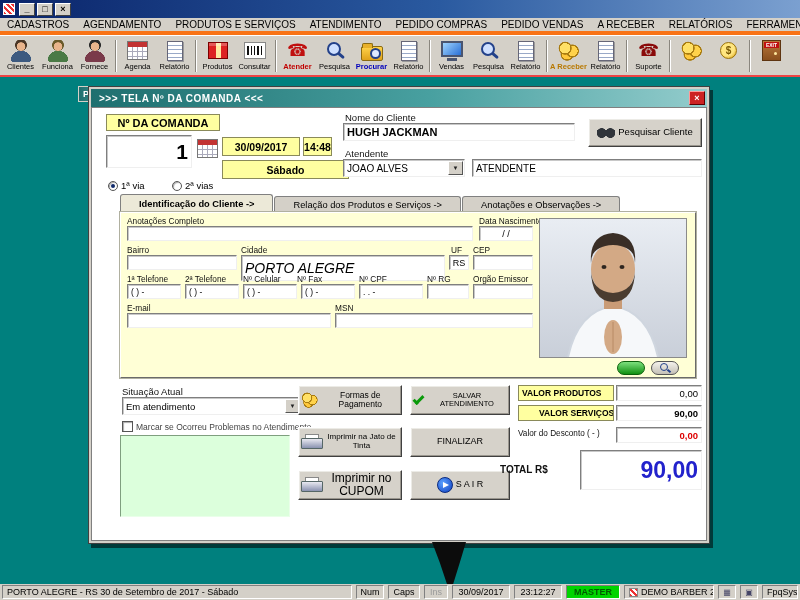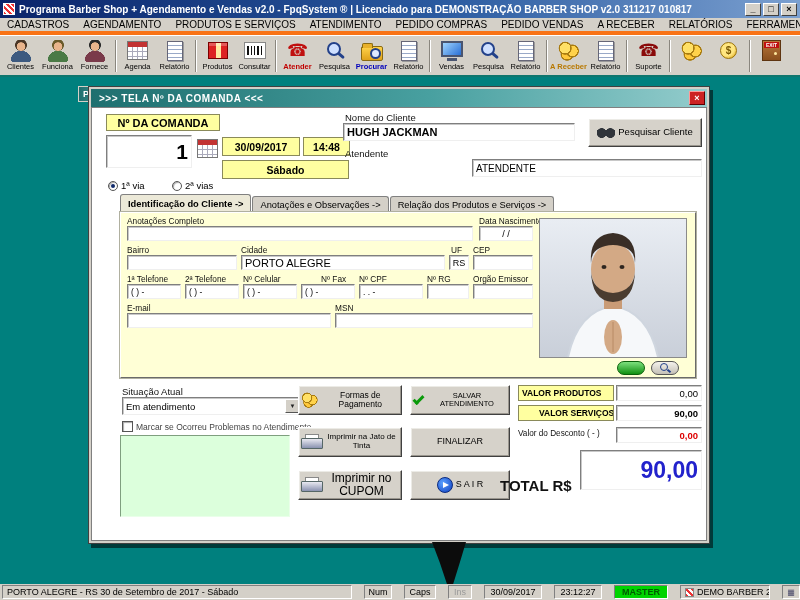--- a/index.html
+++ b/index.html
@@ -17,21 +17,21 @@
   .wb{width:16px;height:13px;background:#d4d0c8;border:1px solid;border-color:#fff #404040 #404040 #fff;
     font-size:9px;line-height:11px;text-align:center;color:#000;font-weight:bold;}
 
   
   .menubar{position:absolute;left:0;top:18px;width:800px;height:17px;background:#d4d0c8;
     border-bottom:4px solid #f97316;display:flex;align-items:center;font-size:10px;color:#000;}
   .menu-item{padding:2px 7px;white-space:nowrap;}
 
   
   .toolbar{position:absolute;left:0;top:35px;width:800px;height:42px;background:#d4d0c8;
-    border-top:1px solid #fff;border-bottom:2px solid #0f766e;display:flex;align-items:stretch;padding:1px 0 0 2px;}
+    border-top:1px solid #fff;border-bottom:2px solid #ef4444;display:flex;align-items:stretch;padding:1px 0 0 2px;}
   .tbtn{width:37px;display:flex;flex-direction:column;align-items:center;padding-top:2px;gap:1px;}
   .ticon{width:26px;height:23px;position:relative;display:flex;align-items:center;justify-content:center;}
   .tlabel{font-size:7.5px;line-height:1;white-space:nowrap;}
   .tlabel.red{color:#c00000;font-weight:bold;}
   .tlabel.blue{color:#0000bb;font-weight:bold;}
   .tlabel.orange{color:#b87800;font-weight:bold;}
   .tsep{width:2px;margin:3px 2px;border-left:1px solid #8a867e;border-right:1px solid #fff;}
 
   
   .i-person{width:22px;height:22px;background:
@@ -137,55 +137,54 @@
     border:1px solid;border-color:#fff #555 #555 #fff;display:flex;align-items:center;justify-content:center;}
   .drop::after{content:"▼";font-size:6px;color:#222;}
   .radio{width:10px;height:10px;border-radius:50%;background:#fff;border:1px solid #555;
     box-shadow:inset 1px 1px 1px #aaa;position:relative;flex:0 0 auto;}
   .radio.sel::after{content:"";position:absolute;inset:2px;border-radius:50%;background:#102a6a;}
   .radiorow{position:absolute;display:flex;align-items:center;gap:3px;font-size:9.5px;}
   .chk{width:11px;height:11px;background:#fff;border:1px solid #555;box-shadow:inset 1px 1px 1px #aaa;flex:0 0 auto;}
 
   .tabs{position:absolute;left:28px;top:86px;display:flex;align-items:flex-end;height:19px;}
   .tab{height:17px;background:#d4d0c8;border:1px solid #808080;border-bottom:none;
-    border-radius:3px 3px 0 0;padding:0 7px;font-size:9.3px;display:flex;align-items:center;margin-right:1px;white-space:nowrap;}
+    border-radius:3px 3px 0 0;padding:0 18px;font-size:9.3px;display:flex;align-items:center;margin-right:1px;white-space:nowrap;}
   .tab.active{height:19px;background:#ece9d8;font-weight:bold;}
   .tabpanel{position:absolute;left:28px;top:104px;width:576px;height:166px;background:#ffffd6;
     border:1px solid;border-color:#fff #6a6a6a #6a6a6a #fff;box-shadow:0 0 0 1px #b0b0a0;}
 
   .photo{position:absolute;left:418px;top:5px;width:148px;height:140px;border:1px solid #8a8a8a;overflow:hidden;}
   .photobtn{position:absolute;width:28px;height:14px;border-radius:7px;border:1px solid #555;
     display:flex;align-items:center;justify-content:center;}
   .photobtn.green{background:linear-gradient(#7de07d,#129012);border-color:#0a600a;}
   .photobtn.mag{background:linear-gradient(#f4f2ec,#c4c0b6);position:absolute;}
   .mini-mag{position:relative;width:12px;height:12px;}
   .mini-mag::before{content:"";position:absolute;left:1px;top:1px;width:6px;height:6px;border:1.5px solid #23418a;border-radius:50%;}
   .mini-mag::after{content:"";position:absolute;left:8px;top:8px;width:4px;height:2px;background:#23418a;transform:rotate(40deg);}
 
   .greenpanel{position:absolute;left:28px;top:327px;width:170px;height:82px;background:#dcffdc;
     border:1px solid;border-color:#7f9f7f #eaffea #eaffea #7f9f7f;}
 
   
   .statusbar{position:absolute;left:0;top:584px;width:800px;height:16px;background:#d4d0c8;
-    display:flex;gap:12px;padding:1px 2px;font-size:9px;align-items:stretch;}
+    display:flex;gap:4px;padding:1px 2px;font-size:9px;align-items:stretch;}
   .spanel{border:1px solid;border-color:#808080 #fff #fff #808080;display:flex;align-items:center;
     padding:0 4px;white-space:nowrap;overflow:hidden;gap:3px;}
   .spanel.gray{color:#9a9a9a;}
   .spanel.master{background:#00d400;color:#005a00;font-weight:bold;justify-content:center;}
   .sq{width:9px;height:9px;flex:0 0 auto;background:repeating-linear-gradient(45deg,#e33 0 2px,#fff 2px 4px);border:1px solid #888;}
   .gridglyph{font-size:8px;color:#446;}
 </style>
 </head>
 <body>
 
 <div class="screen">
 
   <div class="titlebar">
     <span class="appicon"></span>
-    <span class="titletext">Programa Barber Shop + Agendamento e Vendas v2.0 - FpqSystem ® | Licenciado para  DEMONSTRAÇÃO BARBER SHOP v2.0 311217 010817</span>
     <span class="winbtns">
       <span class="wb">_</span>
       <span class="wb">□</span>
       <span class="wb">×</span>
     </span>
   </div>
 
   <div class="menubar">
     <span class="menu-item">CADASTROS</span>
     <span class="menu-item">AGENDAMENTO</span>
@@ -337,65 +336,69 @@
       <div class="dlg-title">
         <span class="dlg-title-text">&gt;&gt;&gt;   TELA Nº DA COMANDA   &lt;&lt;&lt;</span>
         <span class="dlg-close"></span>
       </div>
       <div class="dlg-client">
 
         <div class="ylab" style="left:14px;top:6px;width:114px;height:17px;font-size:11px;">Nº DA COMANDA</div>
         <div class="fld" style="left:14px;top:27px;width:86px;height:33px;font-size:21px;font-weight:bold;justify-content:flex-end;">1</div>
         <span class="abs i-cal" style="left:105px;top:31px;"></span>
         <div class="ylab" style="left:130px;top:29px;width:78px;height:19px;font-size:10.5px;">30/09/2017</div>
-        <div class="ylab" style="left:211px;top:29px;width:47px;height:19px;font-size:10.5px;">14:48</div>
+        <div class="ylab" style="left:211px;top:29px;width:29px;height:19px;font-size:10.5px;">14:48</div>
         <div class="ylab" style="left:130px;top:52px;width:127px;height:19px;font-size:10.5px;">Sábado</div>
         <div class="radiorow" style="left:16px;top:72px;">
           <span class="radio sel"></span>
           <span>1ª via</span>
         </div>
         <div class="radiorow" style="left:80px;top:72px;">
           <span class="radio"></span>
           <span>2ª vias</span>
         </div>
 
         <span class="lab" style="left:253px;top:4px;">Nome do Cliente</span>
         <div class="fld" style="left:251px;top:15px;width:232px;height:18px;font-weight:bold;font-size:11px;">HUGH JACKMAN</div>
         <div class="btn" style="left:496px;top:10px;width:114px;height:29px;font-size:9.5px;">
           <span class="i-binoc"></span>
           <span>Pesquisar Cliente</span>
         </div>
         <span class="lab" style="left:253px;top:40px;">Atendente</span>
+        <div class="fld" style="left:251px;top:51px;width:122px;height:18px;padding-right:17px;">
+          <span>JOAO ALVES</span>
+          <span class="drop"></span>
+        </div>
         <div class="fld" style="left:380px;top:51px;width:230px;height:18px;">ATENDENTE</div>
 
         <div class="tabs">
           <div class="tab active">Identificação do Cliente -&gt;</div>
+          <div class="tab">Relação dos Produtos e Serviços -&gt;</div>
           <div class="tab">Anotações e Observações -&gt;</div>
-          <div class="tab">Relação dos Produtos e Serviços -&gt;</div>
         </div>
 
         <div class="tabpanel">
           <span class="lab sm" style="left:6px;top:3px;">Anotações Completo</span>
           <div class="fld" style="left:6px;top:13px;width:346px;height:15px;font-size:9px;"></div>
           <span class="lab sm" style="left:358px;top:3px;">Data Nascimento</span>
           <div class="fld" style="left:358px;top:13px;width:54px;height:15px;font-size:9px;justify-content:center;">/  /</div>
 
           <span class="lab sm" style="left:6px;top:32px;">Bairro</span>
           <span class="lab sm" style="left:120px;top:32px;">Cidade</span>
           <span class="lab sm" style="left:330px;top:32px;">UF</span>
           <span class="lab sm" style="left:352px;top:32px;">CEP</span>
           <div class="fld" style="left:6px;top:42px;width:110px;height:15px;font-size:9px;"></div>
-          <div class="fld" style="left:120px;top:42px;width:204px;height:15px;font-size:11px;">PORTO ALEGRE</div>
+          <div class="fld" style="left:120px;top:42px;width:204px;height:26px;font-size:14px;font-style:italic;">PORTO ALEGRE</div>
           <div class="fld" style="left:328px;top:42px;width:20px;height:15px;font-size:9px;justify-content:center;">RS</div>
           <div class="fld" style="left:352px;top:42px;width:60px;height:15px;font-size:9px;"></div>
 
           <span class="lab sm" style="left:6px;top:61px;">1ª Telefone</span>
           <span class="lab sm" style="left:64px;top:61px;">2ª Telefone</span>
           <span class="lab sm" style="left:122px;top:61px;">Nº Celular</span>
-          <span class="lab sm" style="left:188px;top:61px;padding-left:12px;">Nº Fax</span>
+          <span class="lab sm" style="left:164px;top:61px;padding-left:12px;">Nº Fax</span>
           <span class="lab sm" style="left:238px;top:61px;">Nº CPF</span>
           <span class="lab sm" style="left:306px;top:61px;">Nº RG</span>
           <span class="lab sm" style="left:352px;top:61px;">Orgão Emissor</span>
           <div class="fld" style="left:6px;top:71px;width:54px;height:15px;font-size:8.5px;">(  )    -</div>
           <div class="fld" style="left:64px;top:71px;width:54px;height:15px;font-size:8.5px;">(  )    -</div>
           <div class="fld" style="left:122px;top:71px;width:54px;height:15px;font-size:8.5px;">(  )    -</div>
           <div class="fld" style="left:180px;top:71px;width:54px;height:15px;font-size:8.5px;">(  )    -</div>
           <div class="fld" style="left:238px;top:71px;width:64px;height:15px;font-size:8.5px;"> .   .   -</div>
           <div class="fld" style="left:306px;top:71px;width:42px;height:15px;font-size:8.5px;"></div>
           <div class="fld" style="left:352px;top:71px;width:60px;height:15px;font-size:8.5px;"></div>
@@ -467,21 +470,21 @@
           <span class="i-sair"></span>
           <span>S A I R</span>
         </div>
 
         <div class="ylab" style="left:426px;top:277px;width:96px;height:16px;font-size:8.5px;justify-content:flex-start;padding-left:3px;">VALOR PRODUTOS</div>
         <div class="fld" style="left:524px;top:277px;width:86px;height:16px;justify-content:flex-end;font-size:9.5px;">0,00</div>
         <div class="ylab" style="left:426px;top:297px;width:96px;height:16px;font-size:8.5px;justify-content:flex-start;padding-left:20px;">VALOR SERVIÇOS</div>
         <div class="fld" style="left:524px;top:297px;width:86px;height:16px;justify-content:flex-end;font-size:9.5px;font-weight:bold;">90,00</div>
         <span class="lab" style="left:426px;top:321px;font-size:8.2px;">Valor do Desconto ( - )</span>
         <div class="fld" style="left:524px;top:319px;width:86px;height:16px;justify-content:flex-end;font-size:9.5px;font-weight:bold;color:#dd0000;">0,00</div>
-        <span class="lab" style="left:408px;top:356px;font-size:15px;font-weight:bold;margin-top:13px;">TOTAL R$</span>
+        <span class="lab" style="left:408px;top:356px;font-size:10px;font-weight:bold;">TOTAL R$</span>
         <div class="fld" style="left:488px;top:342px;width:122px;height:40px;justify-content:flex-end;font-size:23px;font-weight:bold;color:#2222cc;">90,00</div>
 
       </div>
     </div>
 
     <svg class="pointer-artifact" width="60" height="56" viewBox="0 0 60 56">
       <path d="M12 1 L46 1 Q38 28 30 53 Q22 26 12 1 Z" fill="#0c0c0c"></path>
     </svg>
 
   </div>

